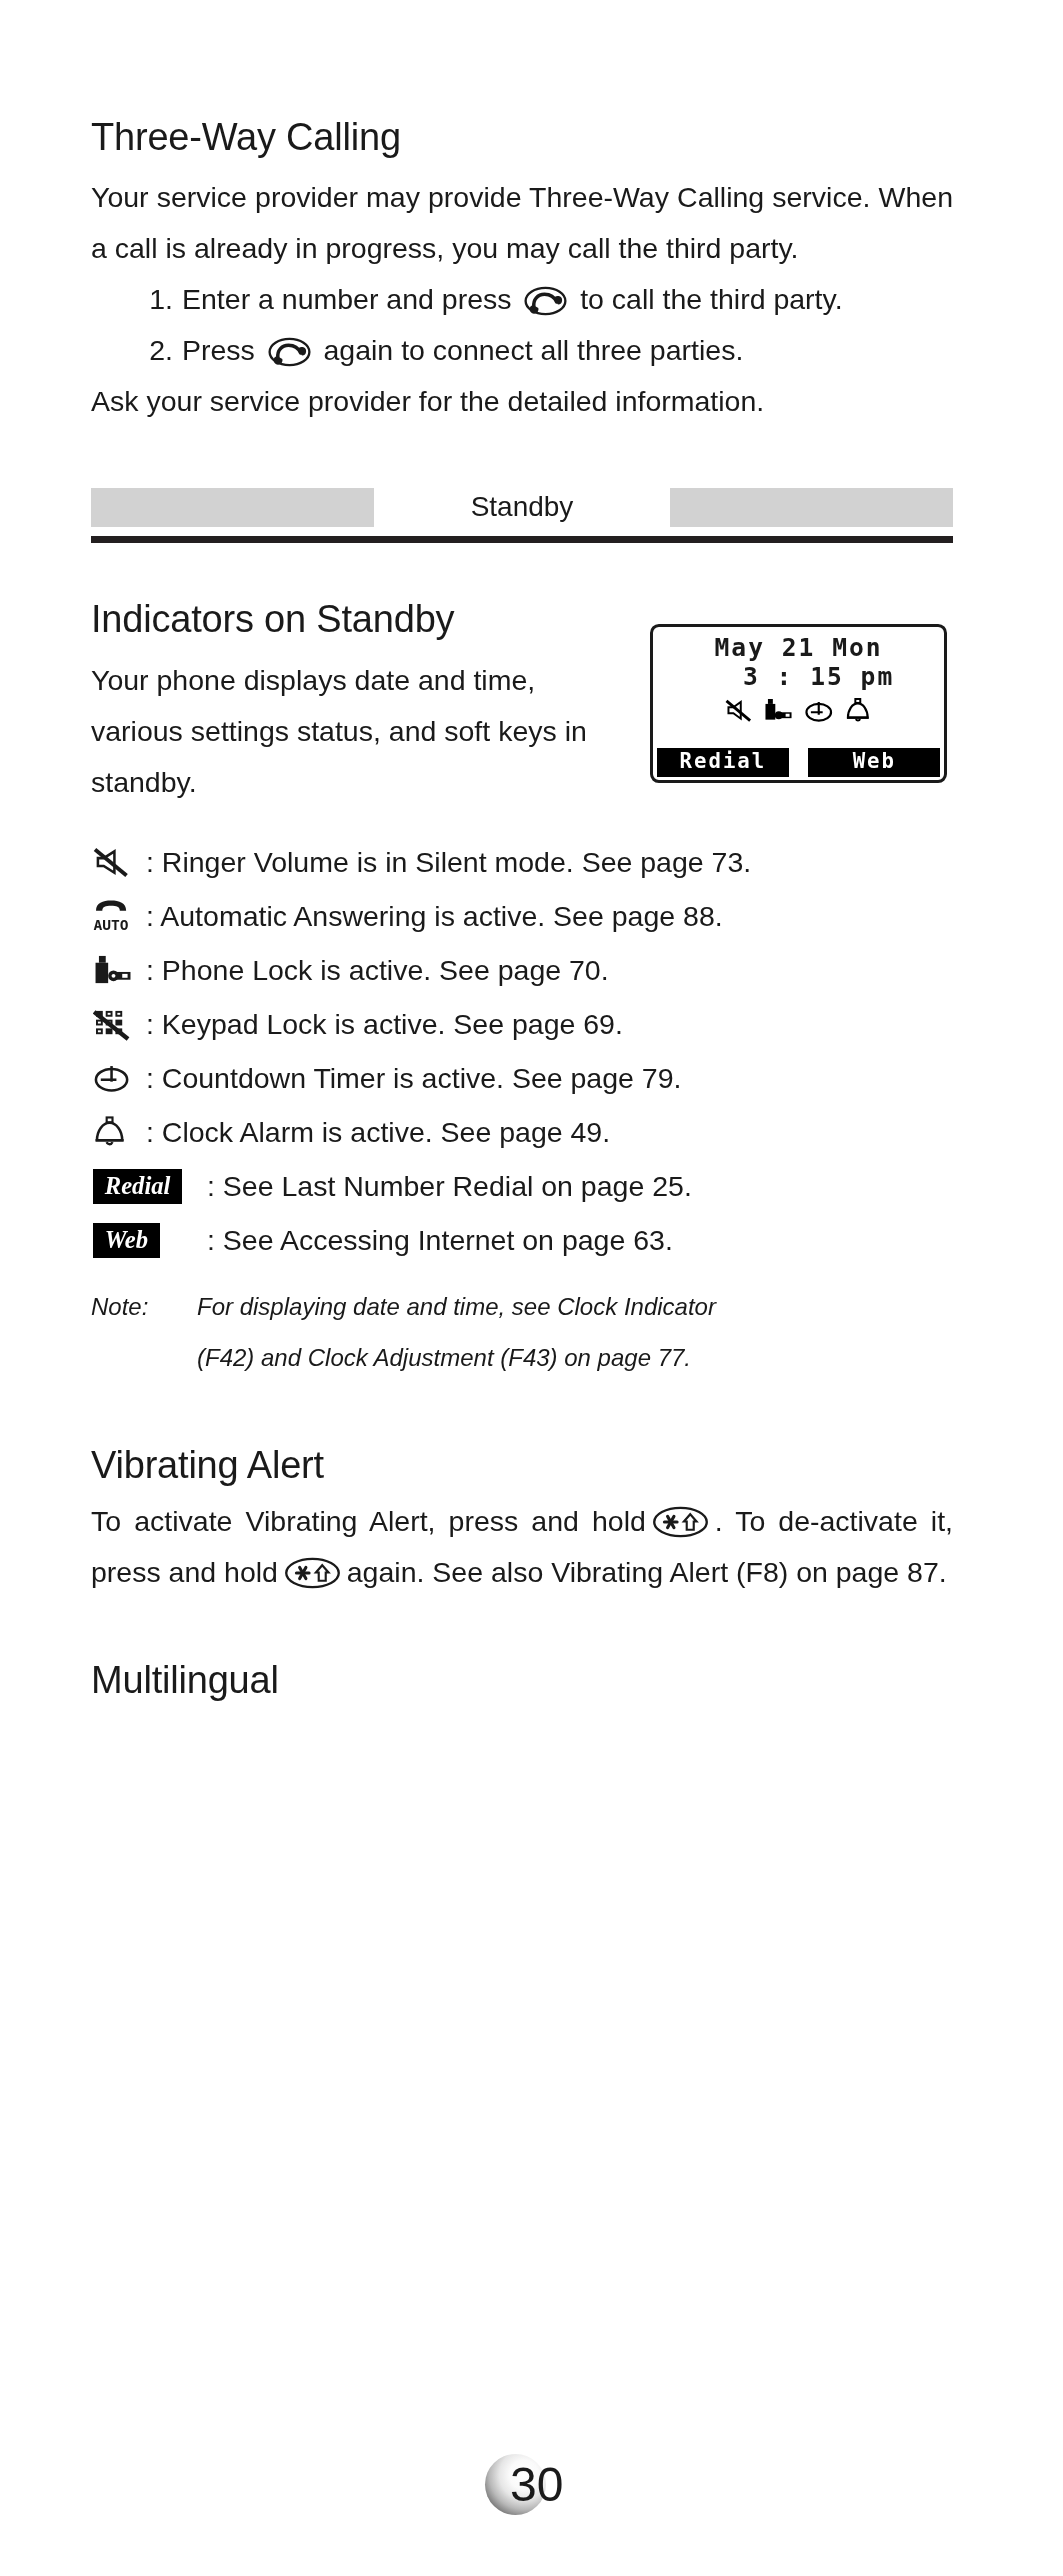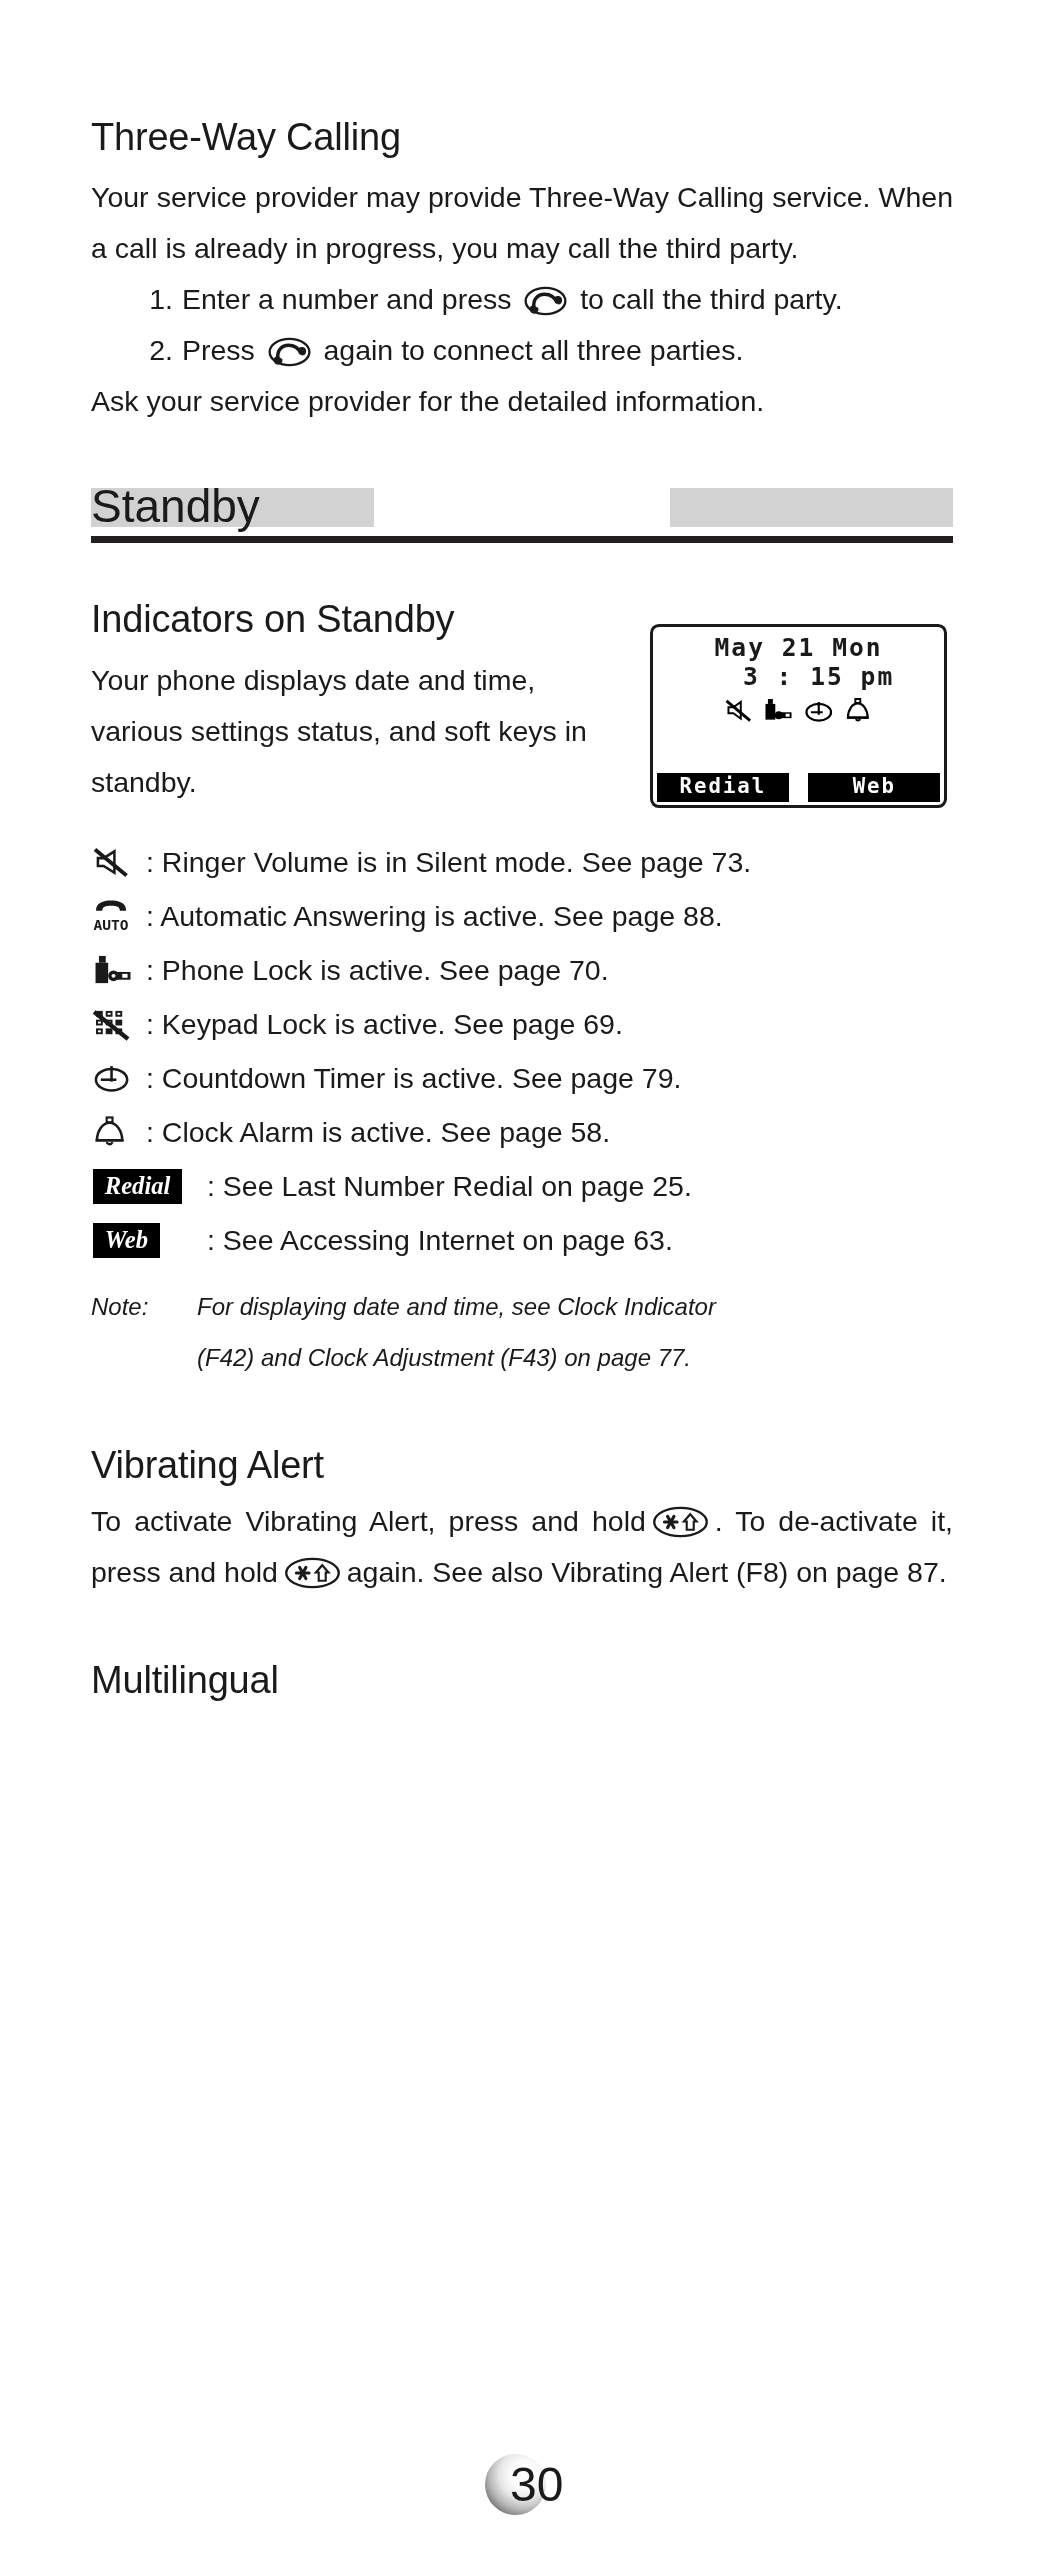--- a/index.html
+++ b/index.html
@@ -95,22 +95,22 @@
     top: 5.9px;
     height: 39px;
     background: #d2d2d2;
   }
   .banner .bar-l { left: 0; width: 283px; }
   .banner .bar-r { right: 0; width: 283px; }
   .banner .btitle {
     position: absolute;
     left: 0; right: 0;
     top: 0;
-    text-align: left;
-    font-size: 46px;
+    text-align: center;
+    font-size: 28px;
     line-height: 49px;
     background: transparent;
   }
   .banner .rule {
     position: absolute;
     left: 0; right: 0;
     bottom: -5.9px;
     height: 6.9px;
     background: #231f20;
   }
@@ -123,21 +123,21 @@
   .ind-left {
     width: 504px;
     font-size: 28.5px;
     line-height: 51px;
   }
   .phone-screen {
     position: absolute;
     right: 5.9px;
     top: 25.6px;
     width: 297px;
-    height: 184px;
+    height: 159px;
     border: 3px solid #1a1a1a;
     border-radius: 8.9px;
     background: #fff;
     box-sizing: border-box;
     overflow: hidden;
   }
   .scr-line {
     text-align: center;
     font-family: "DejaVu Sans Mono", monospace;
     font-size: 24.6px;
@@ -439,21 +439,21 @@
 
       <div class="legend-row">
         <div class="legend-ico">
           <svg width="39" height="33" viewBox="0 0 40 34" aria-hidden="true">
             <rect x="14" y="1.5" width="6" height="5" fill="none" stroke="#1a1a1a" stroke-width="2.2"></rect>
             <path d="M4 25 C4 15 10 7 17 7 C24 7 30 15 30 25 z" fill="none" stroke="#1a1a1a" stroke-width="2.6"></path>
             <path d="M2.5 25 h29" stroke="#1a1a1a" stroke-width="2.6"></path>
             <path d="M14 27 a3.2 3.2 0 0 0 6 0" fill="none" stroke="#1a1a1a" stroke-width="2.4"></path>
           </svg>
         </div>
-        <div class="legend-txt">: Clock Alarm  is active. See page 58.</div>
+        <div class="legend-txt">: Clock Alarm  is active. See page 49.</div>
       </div>
 
       <div class="legend-row tagrow">
         <div class="legend-ico">
           <span class="tag-box">Redial</span>
         </div>
         <div class="legend-txt">: See Last Number Redial   on page 25.</div>
       </div>
 
       <div class="legend-row tagrow">

